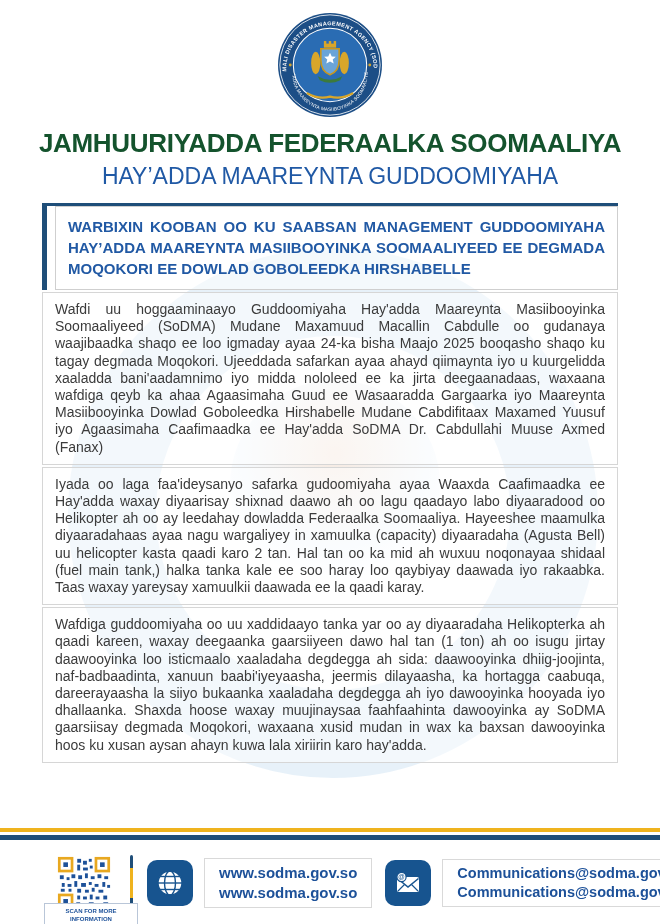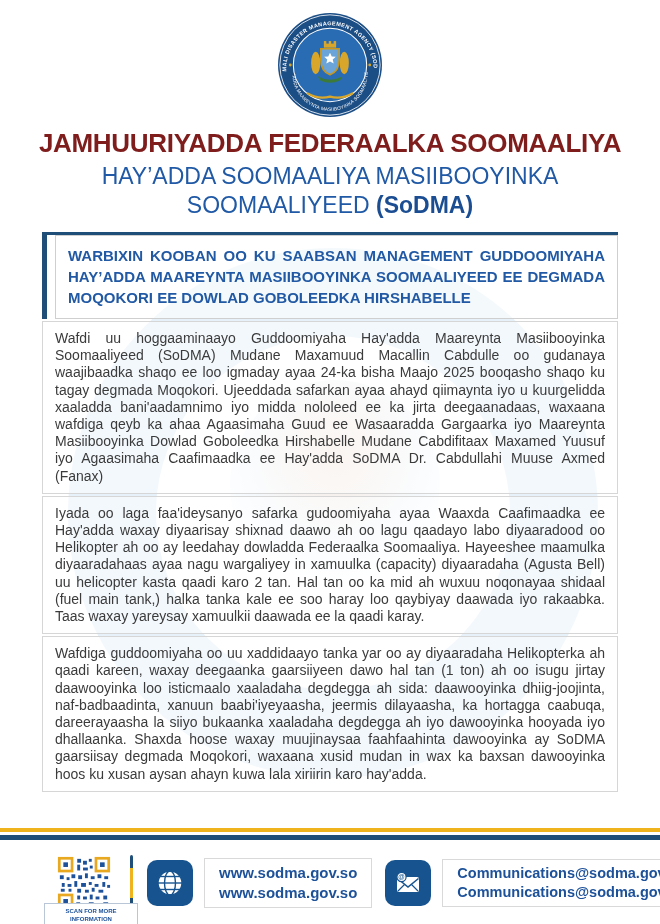--- a/index.html
+++ b/index.html
@@ -12,21 +12,21 @@
 
   
   .wm-ring{position:absolute;left:68px;top:248px;width:530px;height:530px;border-radius:50%;
     border:88px solid rgba(182,211,238,0.33);box-sizing:border-box;}
   .wm-core{position:absolute;left:230px;top:380px;width:210px;height:210px;border-radius:50%;
     background:radial-gradient(circle at 50% 35%, rgba(214,160,120,0.22), rgba(198,222,243,0.18) 55%, rgba(255,255,255,0) 75%);}
 
   
   .logo-wrap{display:flex;justify-content:center;padding-top:12px;position:relative;}
   .title-republic{margin:10px 0 0;text-align:center;font-size:26px;font-weight:bold;
-    color:#7f1d1d;letter-spacing:-0.3px;}
+    color:#14532d;letter-spacing:-0.3px;}
   .title-agency{margin:3px 0 0;text-align:center;font-size:23px;font-weight:normal;
     color:#2059a5;line-height:1.26;}
   .title-agency .acronym{font-weight:bold;color:#1b4d92;}
 
   
   .content{margin:12px 42px 0;position:relative;}
   .summary{display:flex;border-top:3px solid #1f4e79;padding-top:0;}
   .summary-bar{width:5px;background:#1f4e79;margin-right:8px;}
   .summary-box{flex:1;border:1px solid #cfcfcf;background:rgba(255,255,255,0.55);
     padding:9px 12px 10px;}
@@ -93,22 +93,21 @@
         <path d="M40,63 q12,7 24,0 l-2,4 q-10,5 -20,0 z" fill="#3c7a3c"></path>
         <path d="M30,80 q11,6 22,3 q11,3 22,-3" fill="none" stroke="#d8a62a" stroke-width="2.2" stroke-linecap="round"></path>
         <circle cx="13" cy="52" r="1.4" fill="#d8a62a"></circle>
         <circle cx="91" cy="52" r="1.4" fill="#d8a62a"></circle>
       </g>
     </svg>
   </div>
 
   <div class="title-republic">JAMHUURIYADDA FEDERAALKA SOOMAALIYA</div>
   <div class="title-agency">
-    <div>HAY’ADDA SOOMAALIYA MASIIBOOYINKA</div>
-    <div><span>SOOMAALIYEED </span><span class="acronym">(SoDMA)</span></div>
+    <div>HAY’ADDA MAAREYNTA GUDDOOMIYAHA</div>
   </div>
 
   <div class="content">
     <div class="summary">
       <div class="summary-bar"></div>
       <div class="summary-box">
         <div class="summary-text">WARBIXIN KOOBAN OO KU SAABSAN MANAGEMENT GUDDOOMIYAHA HAY’ADDA MAAREYNTA MASIIBOOYINKA SOOMAALIYEED EE DEGMADA MOQOKORI EE DOWLAD GOBOLEEDKA HIRSHABELLE</div>
       </div>
     </div>
 

